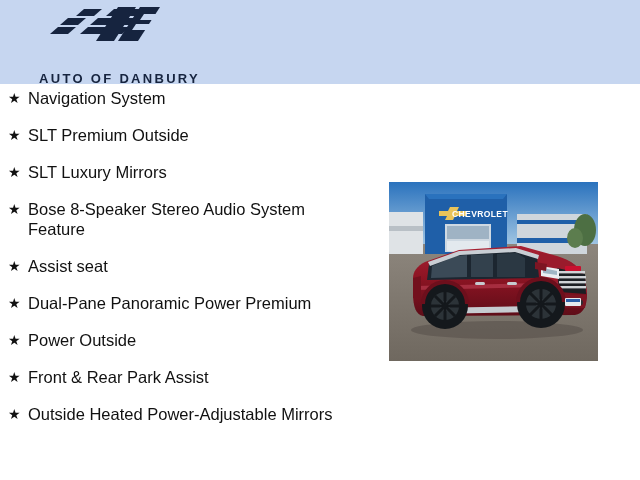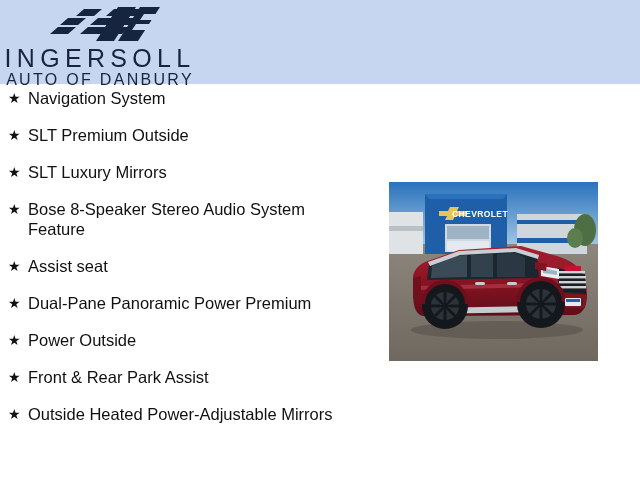--- a/index.html
+++ b/index.html
@@ -53,23 +53,23 @@
     letter-spacing: 5.3px;
     color: #16243f;
     line-height: 1;
     white-space: nowrap;
   }
   .logo-tagline {
     position: absolute;
     left: 0;
     top: 70px;
     width: 200px;
-    text-align: center;
-    font-size: 16px;
-    font-weight: normal;
+    text-align: right;
+    font-size: 13px;
+    font-weight: bold;
     letter-spacing: 2.3px;
     color: #16243f;
     line-height: 1;
     white-space: nowrap;
   }
 
   
   .header-title {
     position: absolute;
     right: 18px;
@@ -147,21 +147,20 @@
           <path d="M32 22 L44 22 L36 29 L24 29 Z" fill="#c6d6f0"></path>
 
           <path d="M74 2 L92 2 L70 36 L52 36 Z"></path>
           <path d="M96 2 L116 2 L94 36 L74 36 Z"></path>
           <path d="M100 9 L124 9 L118 15 L96 15 Z" fill="#c6d6f0"></path>
           <path d="M92 19 L118 19 L112 25 L88 25 Z" fill="#c6d6f0"></path>
         </g>
       </svg>
     </div>
 
-    <div class="logo-wordmark">INGERSOLL</div>
 
     <div class="logo-tagline">AUTO OF DANBURY</div>
   </div>
 
 </div>
 
 <ul class="feature-list">
   <li class="feature-item">
     <span class="feature-bullet">★</span>
     <span class="feature-text">Navigation System</span>

